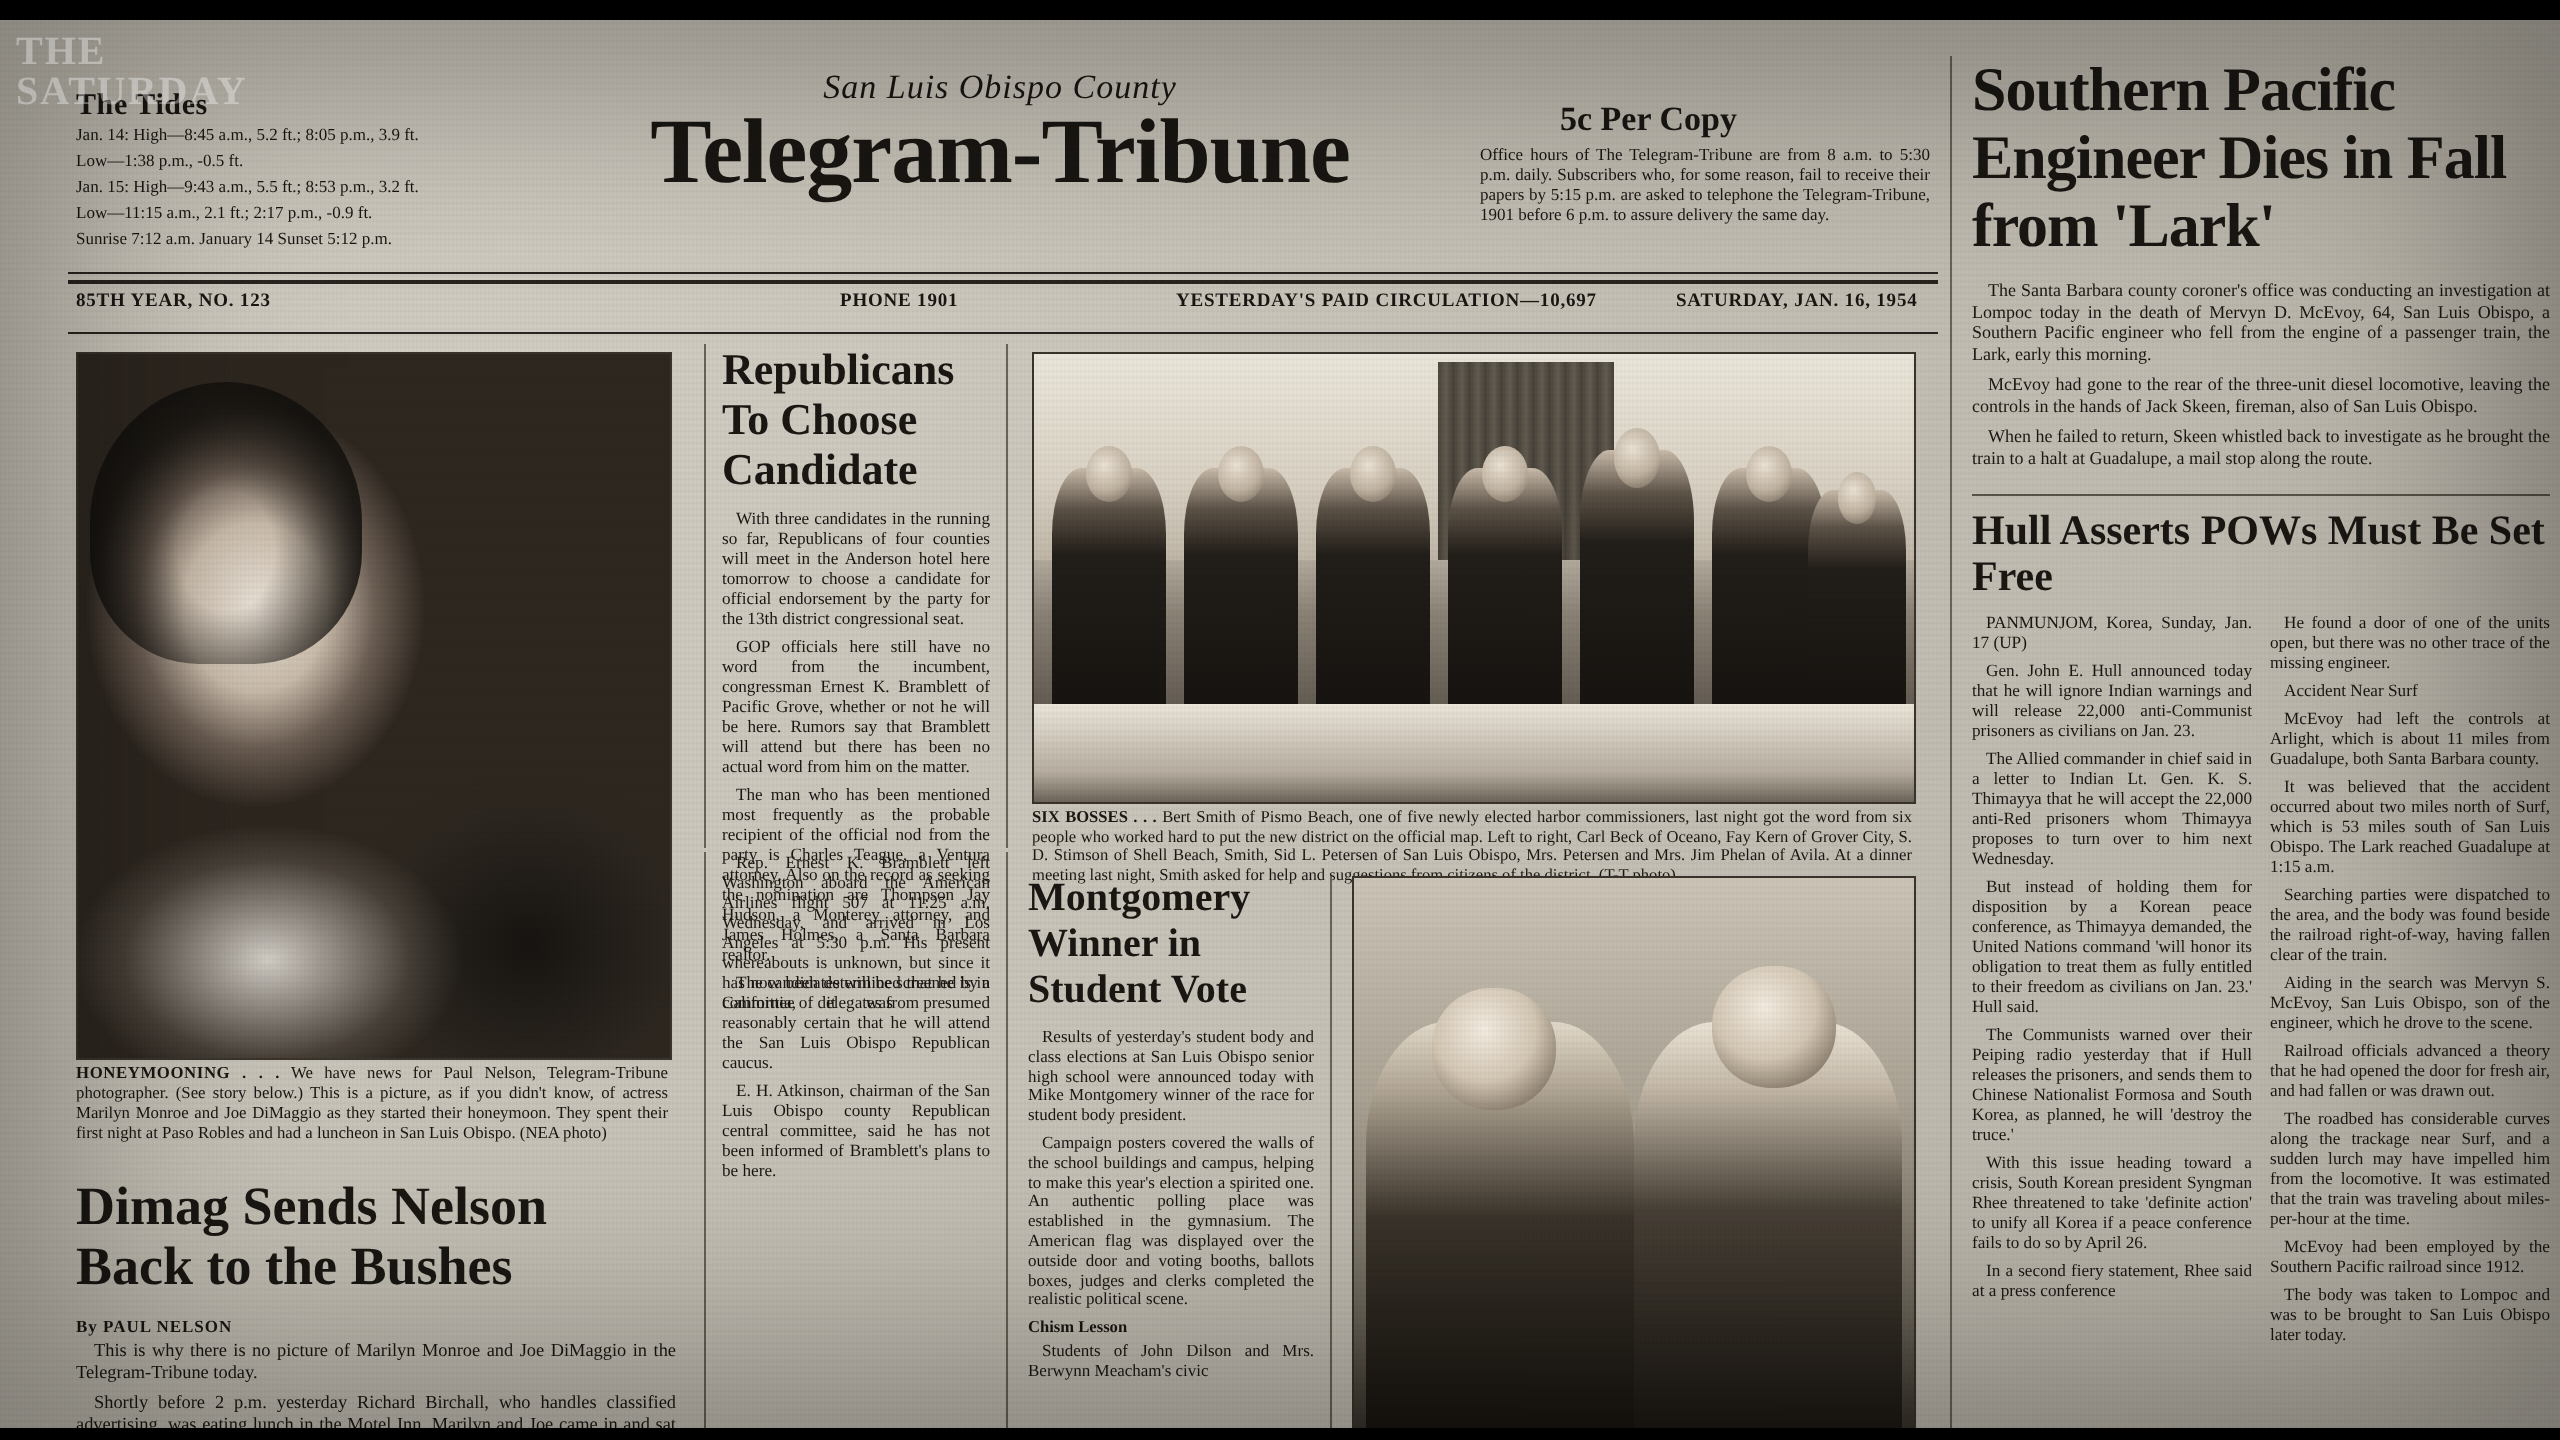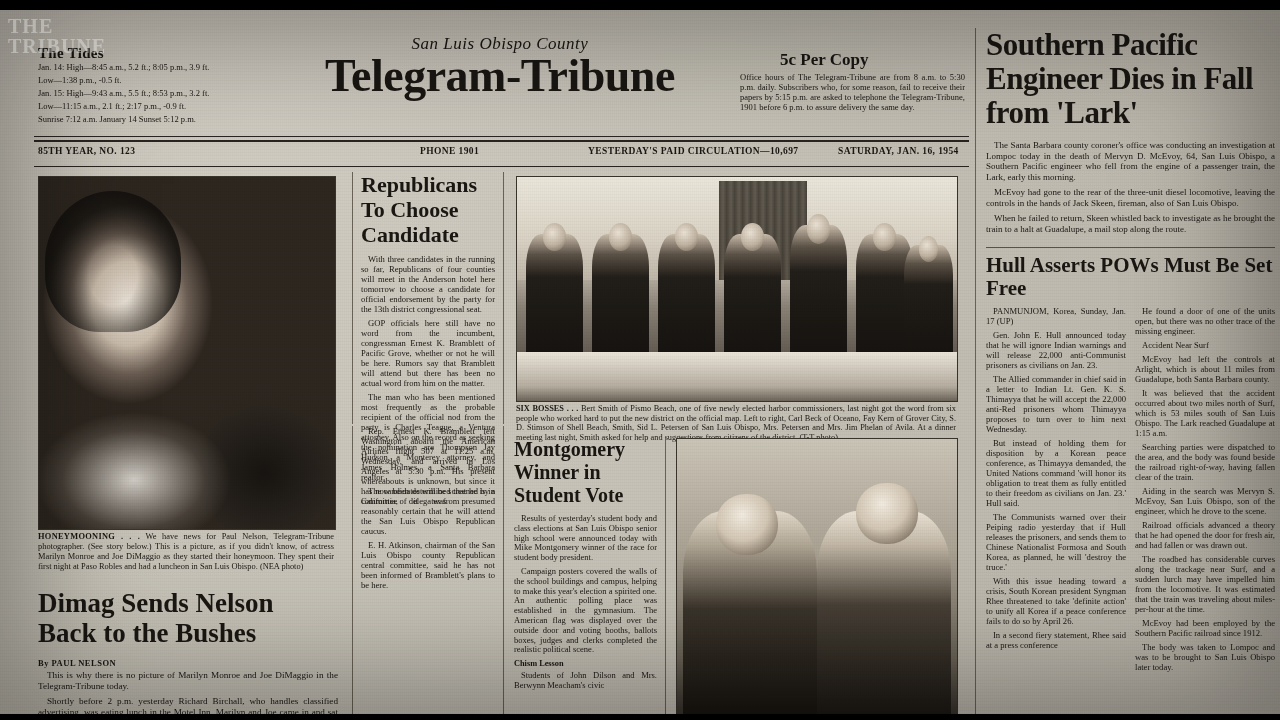--- a/index.html
+++ b/index.html
@@ -438,21 +438,21 @@
 <body>
 
 <div class="screen">
   <div class="bar-top"></div>
   <div class="bar-bottom"></div>
 
   <div class="page">
 
     <div class="watermark">
       <div>THE</div>
-      <div>TRIBUNE</div>
+      <div>SATURDAY</div>
     </div>
 
     <div class="masthead">
       <div class="tides">
         <div class="tides-title">The Tides</div>
         <p>Jan. 14: High—8:45 a.m., 5.2 ft.; 8:05 p.m., 3.9 ft.</p>
         <p>Low—1:38 p.m., -0.5 ft.</p>
         <p>Jan. 15: High—9:43 a.m., 5.5 ft.; 8:53 p.m., 3.2 ft.</p>
         <p>Low—11:15 a.m., 2.1 ft.; 2:17 p.m., -0.9 ft.</p>
         <p>Sunrise 7:12 a.m.   January 14   Sunset 5:12 p.m.</p>

